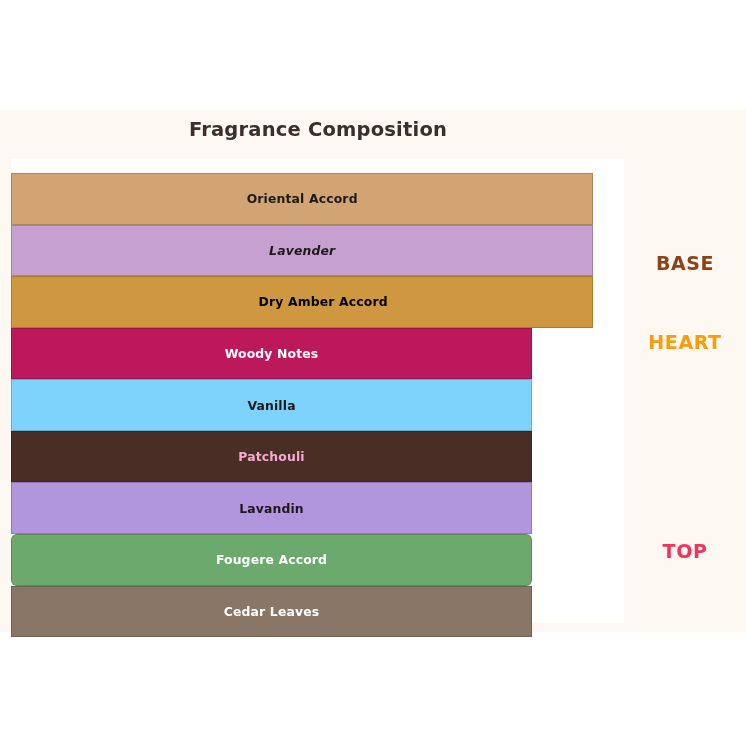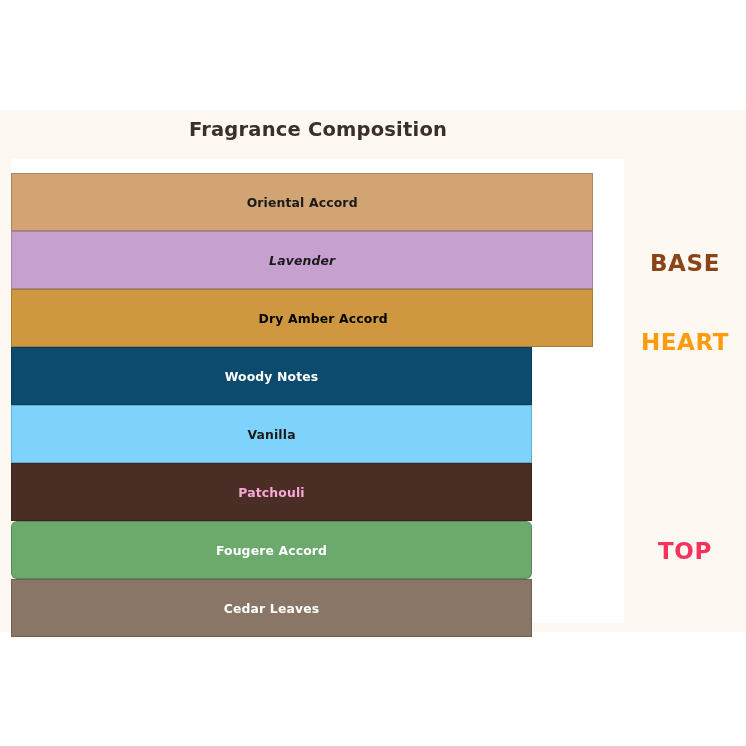--- a/index.html
+++ b/index.html
@@ -91,21 +91,21 @@
     top: 49px;
     width: 122px;
     height: 464px;
   }
 
   .tier-label {
     position: absolute;
     left: 0;
     width: 122px;
     text-align: center;
-    font-size: 23px;
+    font-size: 19px;
     font-weight: bold;
     letter-spacing: 0.6px;
     transform: translateY(-50%);
   }
 </style>
 </head>
 <body>
 
 <div id="figure">
 
@@ -122,32 +122,37 @@
           <div class="bar" style="width: 95%; background: rgb(198, 160, 206); font-style: italic;">
             <span class="bar-label" style="color: rgb(26, 26, 26);">Lavender</span>
           </div>
         </div>
         <div class="bar-row">
           <div class="bar" style="width: 95%; background: rgb(207, 152, 64);">
             <span class="bar-label" style="color: #000000; padding-left: 42px;">Dry Amber Accord</span>
           </div>
         </div>
         <div class="bar-row">
-          <div class="bar" style="width: 85%; background: #0c4a6e;">
+          <div class="bar" style="width: 85%; background: #be185d;">
             <span class="bar-label" style="color: rgb(255, 255, 255);">Woody Notes</span>
           </div>
         </div>
         <div class="bar-row">
           <div class="bar" style="width: 85%; background: #7dd3fc;">
             <span class="bar-label" style="color: rgb(26, 26, 26);">Vanilla</span>
           </div>
         </div>
         <div class="bar-row">
           <div class="bar" style="width: 85%; background: rgb(74, 46, 38);">
             <span class="bar-label" style="color: #f9a8d4;">Patchouli</span>
+          </div>
+        </div>
+        <div class="bar-row">
+          <div class="bar" style="width: 85%; background: rgb(178, 150, 221);">
+            <span class="bar-label" style="color: rgb(26, 26, 26);">Lavandin</span>
           </div>
         </div>
         <div class="bar-row">
           <div class="bar" style="width: 85%; background: rgb(108, 169, 109); border-radius: 6px;">
             <span class="bar-label" style="color: rgb(255, 255, 255);">Fougere Accord</span>
           </div>
         </div>
         <div class="bar-row">
           <div class="bar" style="width: 85%; background: rgb(137, 118, 102); text-align: right;">
             <span class="bar-label" style="color: rgb(255, 255, 255);">Cedar Leaves</span>

